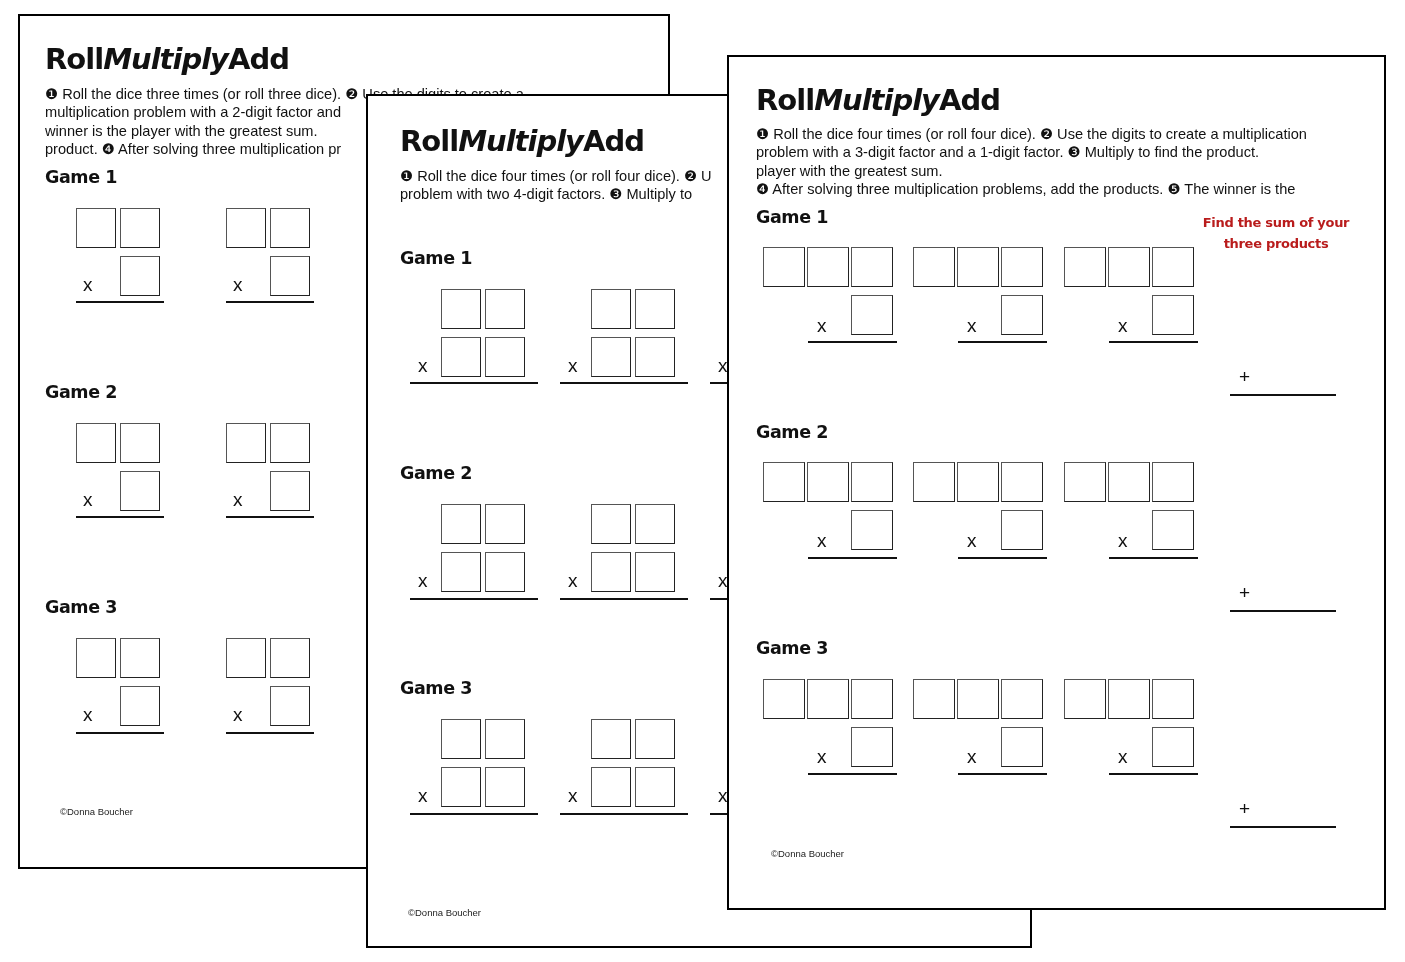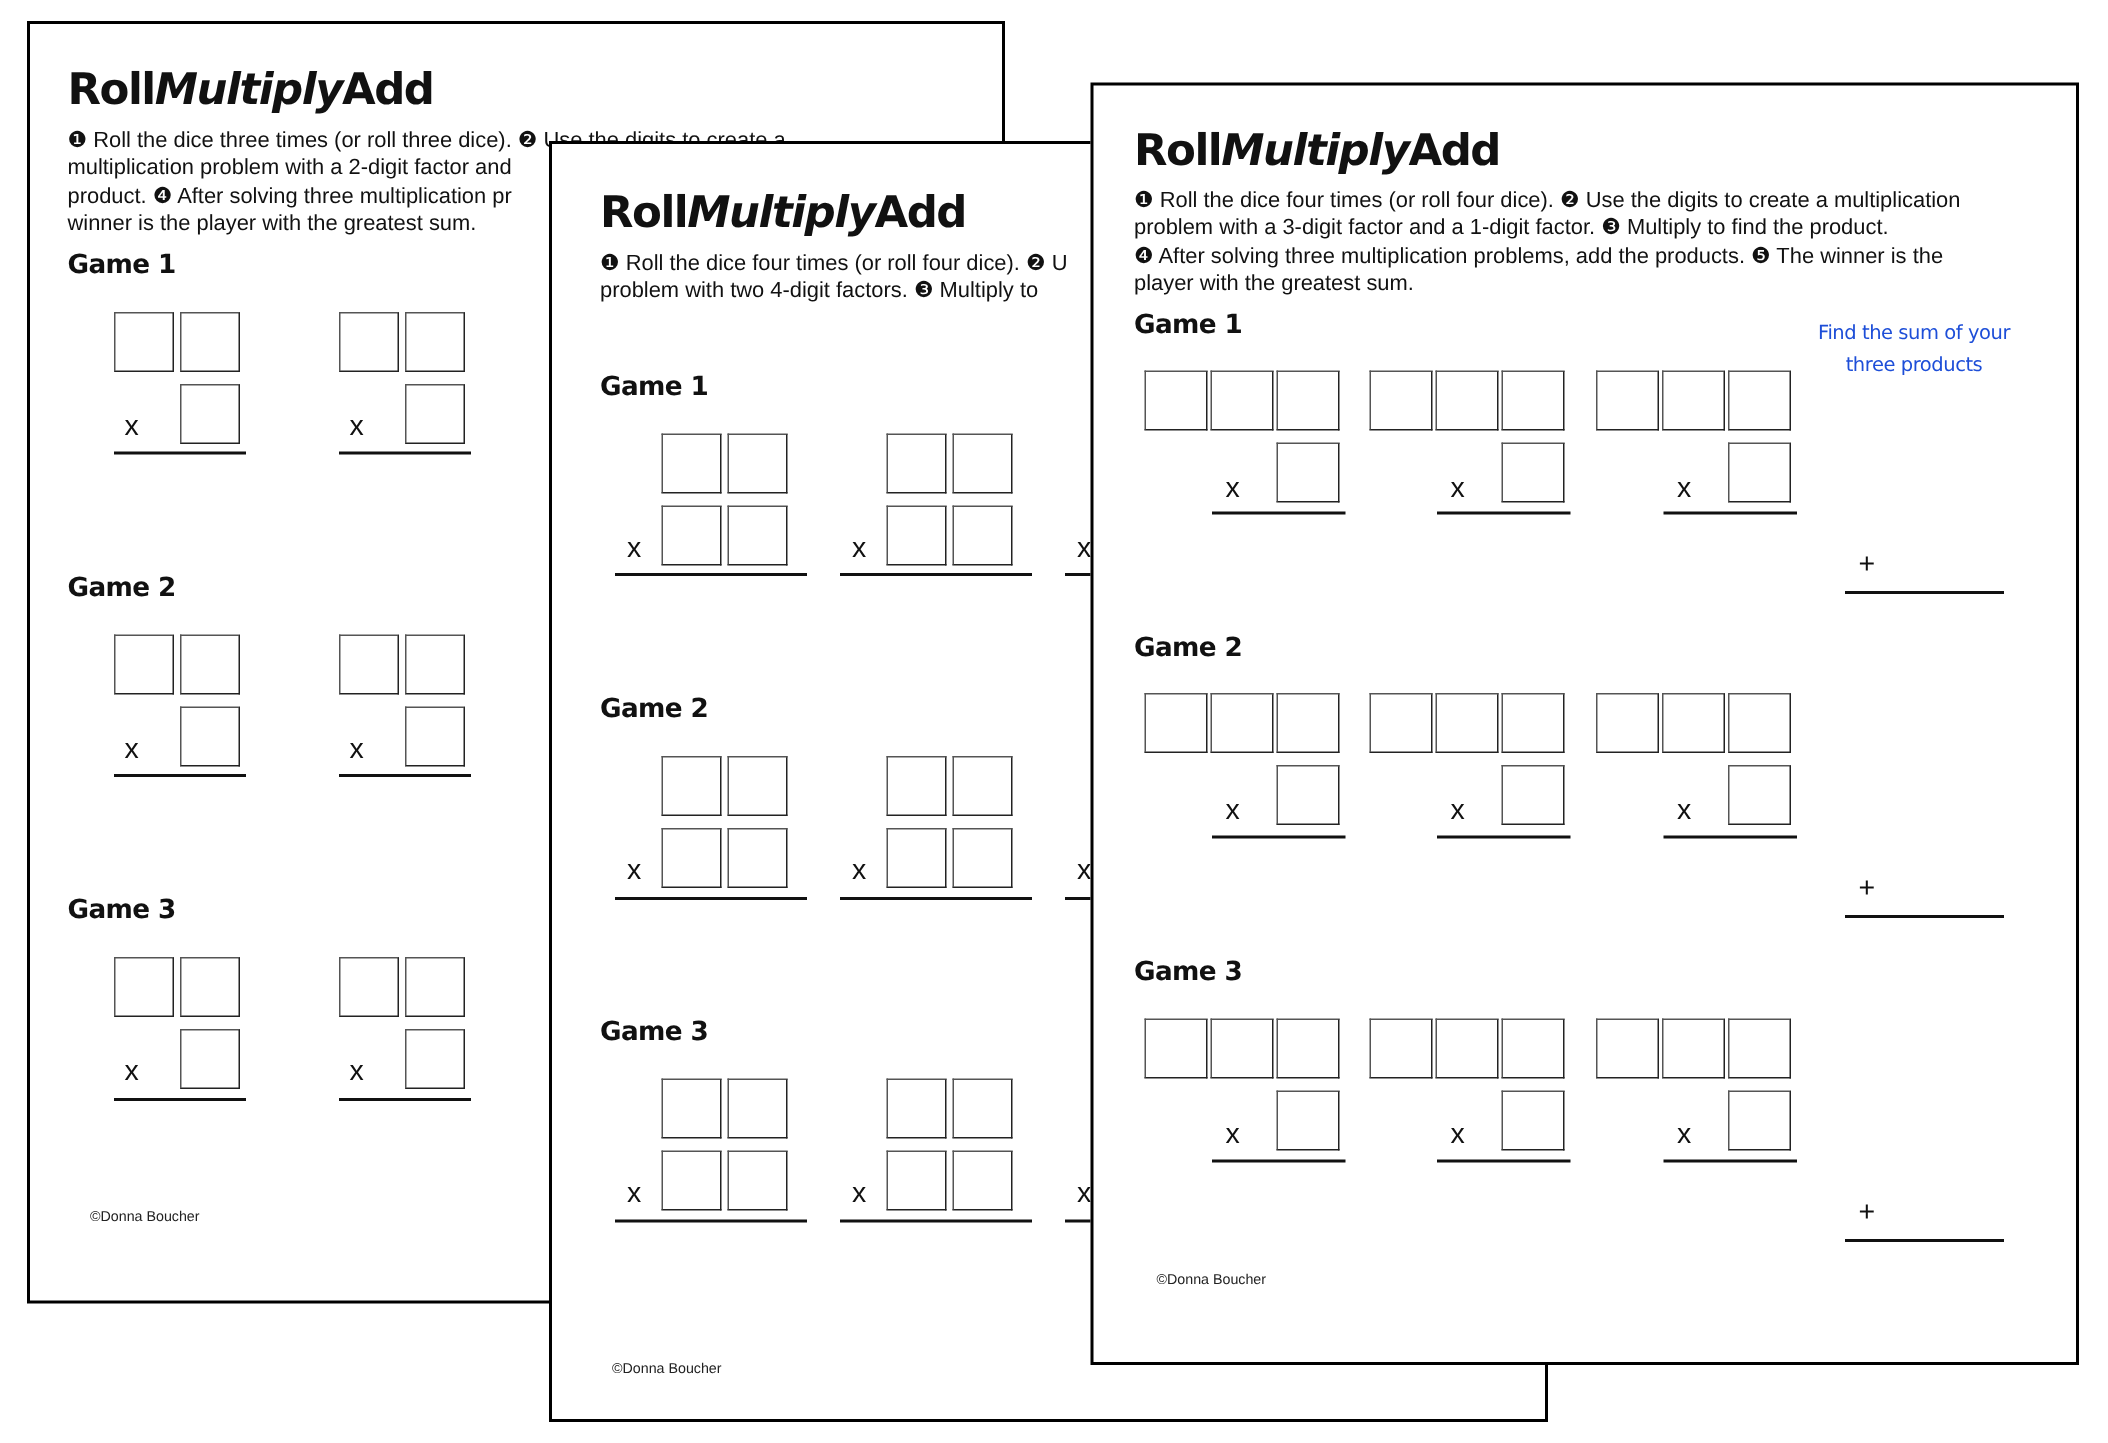--- a/index.html
+++ b/index.html
@@ -7,34 +7,34 @@
   .page { position:absolute; background:#fff; border:2px solid #000; box-sizing:border-box; overflow:hidden; }
   .title { position:absolute; font-family:"DejaVu Sans", sans-serif; font-weight:bold; font-size:29px; letter-spacing:-1px; white-space:nowrap; }
   .title .mid { font-style:italic; font-weight:bold; }
   .instr { position:absolute; font-family:"Liberation Sans", sans-serif; font-size:14.6px; line-height:18.3px; color:#111; }
   .game-label { position:absolute; font-family:"DejaVu Sans", sans-serif; font-weight:bold; font-size:17.5px; letter-spacing:-0.4px; }
   .box { position:absolute; width:40px; height:40px; box-sizing:border-box; border:1.5px solid #555; border-right-color:#222; border-bottom-color:#222; background:#fff; }
   .times { position:absolute; font-family:"Liberation Sans", sans-serif; font-size:19px; }
   .rule { position:absolute; height:2px; background:#111; }
   .plus { position:absolute; font-family:"Liberation Sans", sans-serif; font-size:19px; }
   .copy { position:absolute; font-family:"Liberation Sans", sans-serif; font-size:9.5px; color:#222; white-space:nowrap; }
-  .hint { position:absolute; font-family:"DejaVu Sans", sans-serif; font-size:13px; line-height:21px; text-align:center; color:#1d4ed8; width:150px; letter-spacing:-0.3px; }
+  .hint { position:absolute; font-family:"DejaVu Sans", sans-serif; font-size:13px; line-height:21px; text-align:center; color:#b91c1c; width:150px; letter-spacing:-0.3px;font-weight:bold; }
 </style>
 </head>
 <body>
 
 <div class="page" style="left:18px;top:14px;width:652px;height:855px;">
   <div class="title" style="left:25px;top:26px;">
     <span>Roll</span><span class="mid">Multiply</span><span>Add</span>
   </div>
   <div class="instr" style="left:25px;top:69px;width:600px;">
     <div>❶ Roll the dice three times (or roll three dice). ❷ Use the digits to create a</div>
     <div>multiplication problem with a 2-digit factor and</div>
+    <div>winner is the player with the greatest sum.</div>
     <div>product. ❹ After solving three multiplication pr</div>
-    <div>winner is the player with the greatest sum.</div>
   </div>
 
   <div class="game-label" style="left:25px;top:151px;">Game 1</div>
   <div>
     <div class="box" style="left:56px;top:192px;"></div>
     <div class="box" style="left:100px;top:192px;"></div>
     <div class="times" style="left:63px;top:258px;">x</div>
     <div class="box" style="left:100px;top:240px;"></div>
     <div class="rule" style="left:56px;top:285px;width:88px;"></div>
   </div>
@@ -159,22 +159,22 @@
   <div class="copy" style="left:40px;top:811px;">©Donna Boucher</div>
 </div>
 
 <div class="page" style="left:727px;top:55px;width:659px;height:855px;">
   <div class="title" style="left:27px;top:26px;">
     <span>Roll</span><span class="mid">Multiply</span><span>Add</span>
   </div>
   <div class="instr" style="left:27px;top:68px;width:625px;">
     <div>❶ Roll the dice four times (or roll four dice). ❷ Use the digits to create a multiplication</div>
     <div>problem with a 3-digit factor and a 1-digit factor. ❸ Multiply to find the product.</div>
+    <div>player with the greatest sum.</div>
     <div>❹ After solving three multiplication problems, add the products. ❺ The winner is the</div>
-    <div>player with the greatest sum.</div>
   </div>
 
   <div class="hint" style="left:472px;top:155px;">Find the sum of your three products</div>
 
   <div class="game-label" style="left:27px;top:150px;">Game 1</div>
   <div>
     <div class="box" style="left:34px;top:190px;width:42px;"></div>
     <div class="box" style="left:78px;top:190px;width:42px;"></div>
     <div class="box" style="left:122px;top:190px;width:42px;"></div>
     <div class="times" style="left:88px;top:258px;">x</div>

